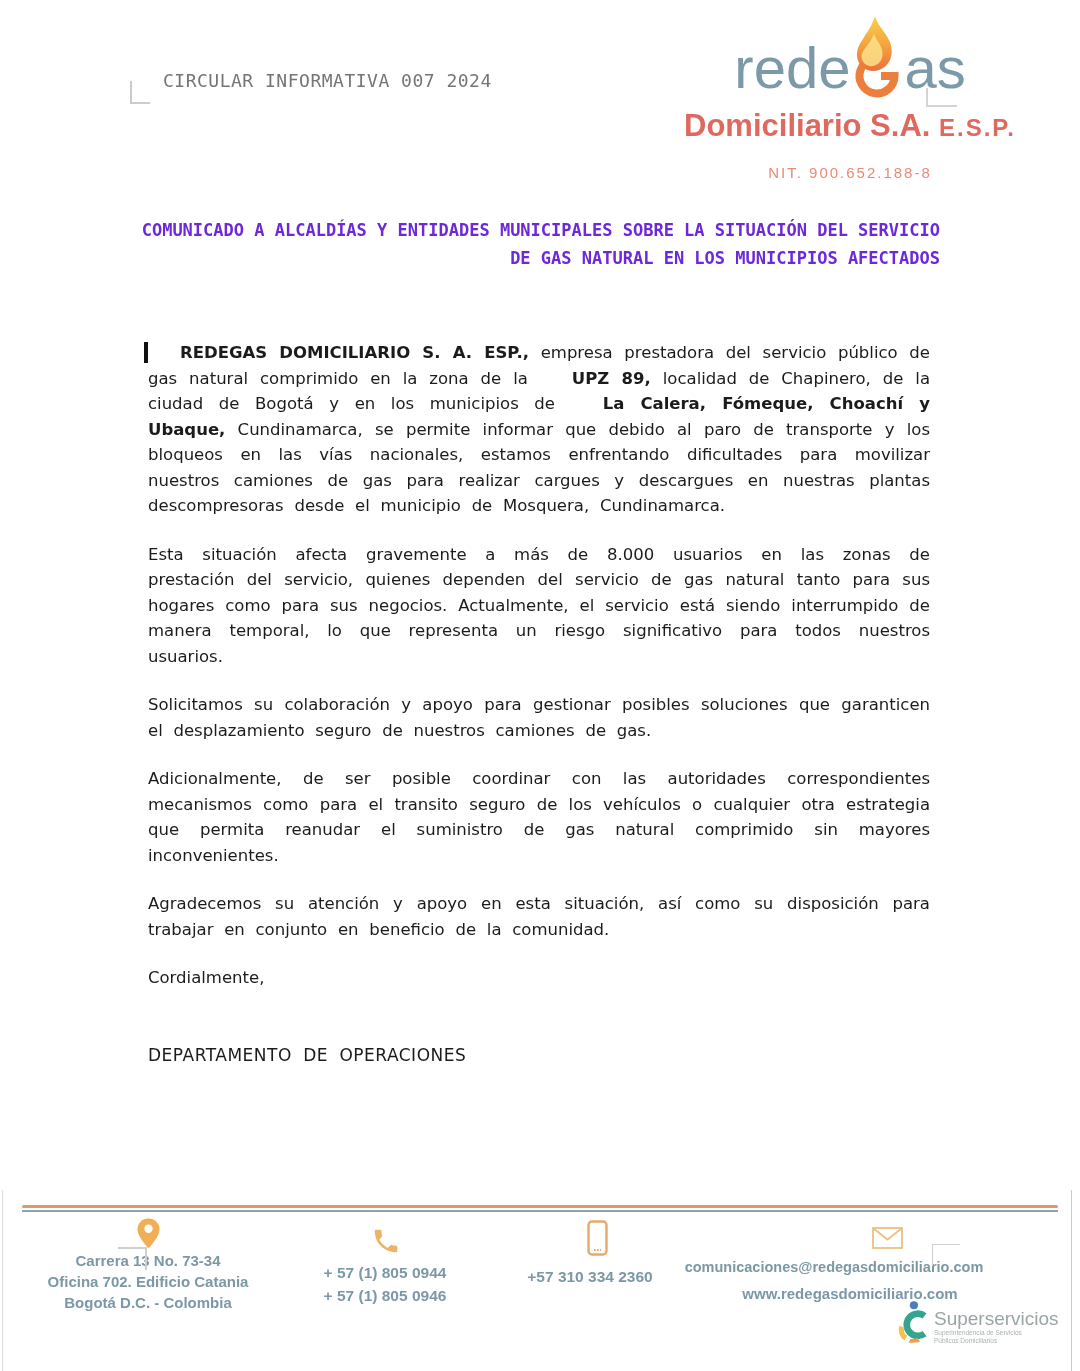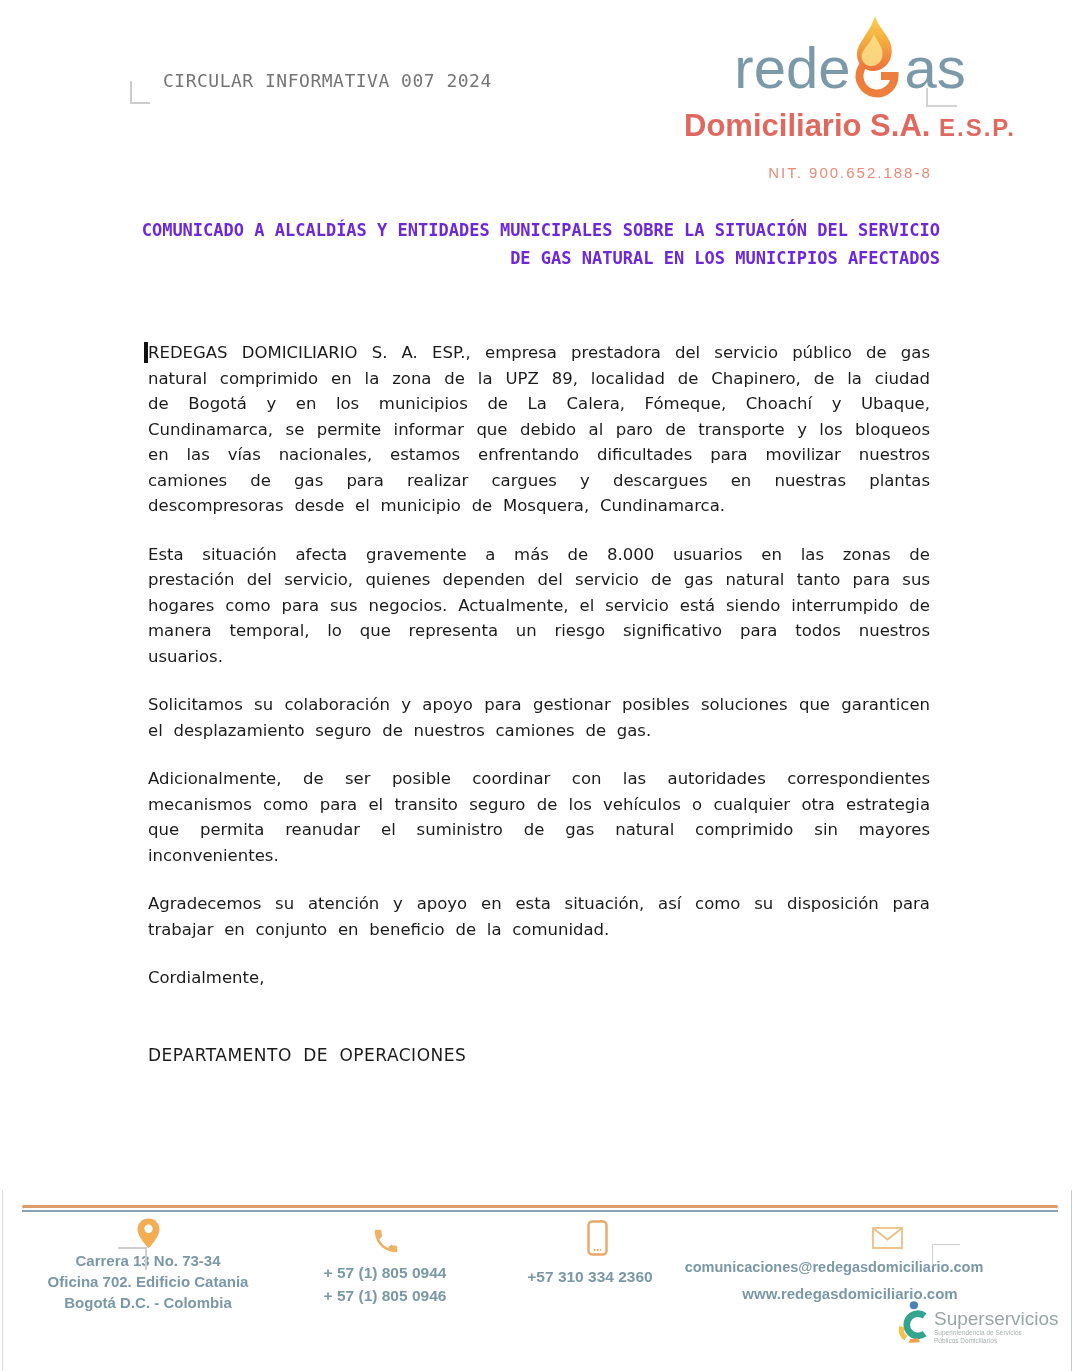--- a/index.html
+++ b/index.html
@@ -38,21 +38,21 @@
     left:140px; top:216px; width:800px; text-align:right;
     font-family:"DejaVu Sans Mono", monospace; font-weight:bold;
     font-size:17px; line-height:28px; color:#6d28d9; letter-spacing:0px;
   }
 
   
   .body-text { left:148px; top:340px; width:782px;
     font-size:16.5px; line-height:25.5px; color:#1b1b1b;
     text-align:justify; word-spacing:5.5px; }
   .body-text p { margin:0 0 23px 0; }
-  .body-text b { font-weight:normal; }
+  .body-text b { font-weight:bold;padding-left:32px; }
   .closing { margin-bottom:0 !important; }
   .signature { margin-top:52px !important; font-size:17px; letter-spacing:.5px; }
   .caret { position:absolute; left:-4px; top:2px; width:4px; height:21px; background:#111; }
   .p1 { position:relative; }
 
   
   .rule-orange { left:22px; top:1205px; width:1036px; height:3px; background:#dd9a6b; border-radius:2px; }
   .rule-slate  { left:22px; top:1210px; width:1036px; height:2px; background:#8ba3b5; }
   .f-col { text-align:center; color:#7b98a6; font-weight:bold;
     font-family:"Liberation Sans", sans-serif; }

